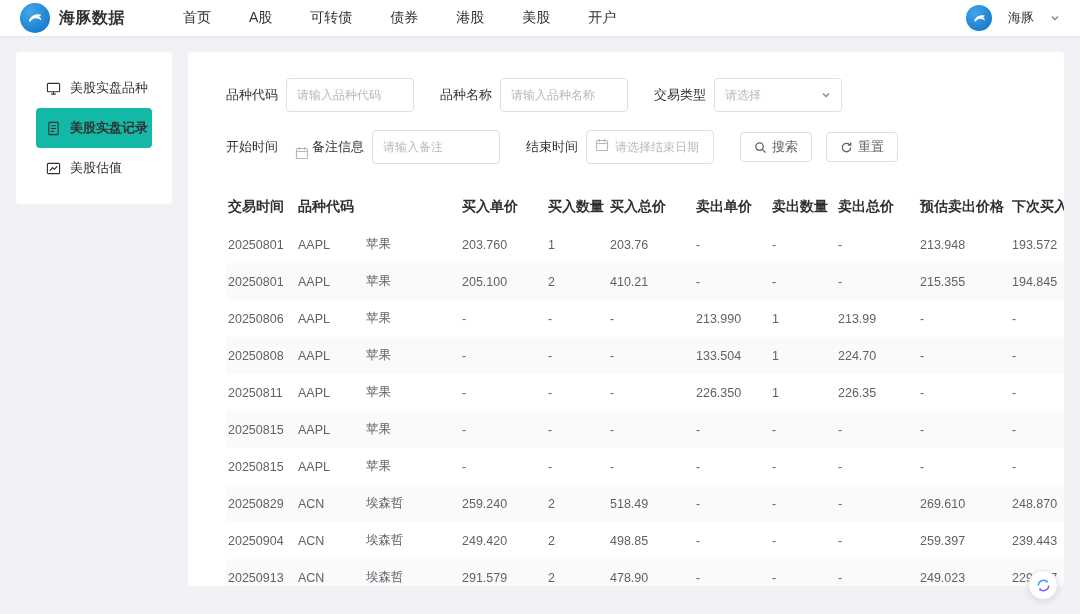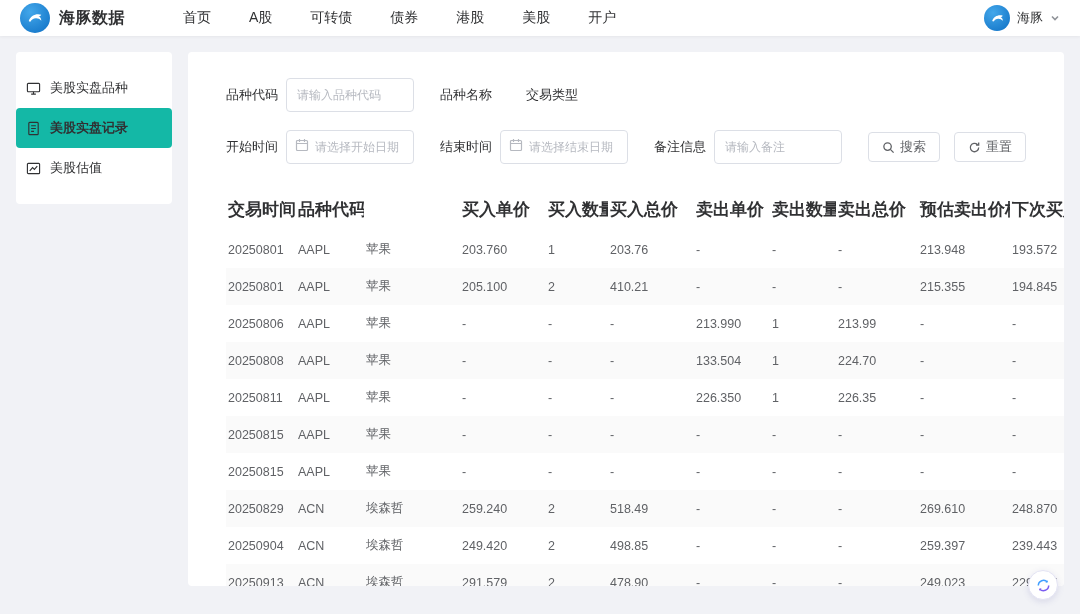--- a/index.html
+++ b/index.html
@@ -16,34 +16,34 @@
   .brand { display:flex; align-items:center; gap:9px; }
   .logo {
     width:30px; height:30px; border-radius:50%;
     background:radial-gradient(circle at 35% 30%, #43a7ea, #0d6fc4);
     display:flex; align-items:center; justify-content:center; flex:0 0 auto;
   }
   .logo svg { width:20px; height:20px; }
   .brand-text { font-size:16px; font-weight:bold; letter-spacing:.5px; }
   .main-nav { display:flex; gap:38px; margin-left:58px; }
   .nav-item { font-size:14px; color:#303133; cursor:pointer; }
-  .user-menu { margin-left:auto; display:flex; align-items:center; gap:7px; cursor:pointer; }
+  .user-menu { margin-left:auto; display:flex; align-items:center; gap:16px; cursor:pointer; }
   .avatar {
     width:26px; height:26px; border-radius:50%;
     background:radial-gradient(circle at 35% 30%, #43a7ea, #0d6fc4);
     display:flex; align-items:center; justify-content:center;
   }
   .avatar svg { width:17px; height:17px; }
   .user-name { font-size:13px; color:#303133; }
   .chev { width:10px; height:10px; stroke:#909399; fill:none; stroke-width:1.6; }
 
   
   .content { display:flex; align-items:flex-start; gap:16px; padding:16px; }
   .sidebar {
-    width:156px; background:#fff; border-radius:4px; padding:16px 0; flex:0 0 auto;
+    width:156px; background:#fff; border-radius:4px; padding:16px 20px; flex:0 0 auto;
   }
   .side-item {
     height:40px; display:flex; align-items:center; gap:9px; padding:0 10px;
     font-size:13px; border-radius:4px; cursor:pointer; color:#303133; white-space:nowrap;
   }
   .side-item.active { background:#14b8a6; font-weight:bold; }
   .s-icon { width:15px; height:15px; display:flex; flex:0 0 auto; }
   .s-icon svg { width:15px; height:15px; stroke:#303133; fill:none; stroke-width:1.2; }
 
   .main {
@@ -70,21 +70,21 @@
     font-size:13px; color:#606266; display:inline-flex; align-items:center; gap:5px;
     cursor:pointer; font-family:inherit;
   }
   .btn svg { width:13px; height:13px; stroke:#606266; fill:none; stroke-width:1.4; }
   .btn + .btn { margin-left:14px; }
 
   
   .table-wrap { margin-top:24px; overflow:hidden; width:838px; }
   table { border-collapse:collapse; table-layout:fixed; width:874px; }
   th, td { text-align:left; white-space:nowrap; overflow:hidden; padding:10px 8px 10px 2px; }
-  th { font-size:17px; font-weight:bold; color:#303133; }
+  th { font-size:14px; font-weight:bold; color:#303133; }
   td { font-size:12.5px; color:#606266; }
   tbody tr:nth-child(even) { background:#fafafa; }
   col.c1{width:70px} col.c2{width:68px} col.c3{width:96px} col.c4{width:86px}
   col.c5{width:62px} col.c6{width:86px} col.c7{width:76px} col.c8{width:66px}
   col.c9{width:82px} col.c10{width:92px} col.c11{width:90px}
 
   
   .float-btn {
     position:fixed; right:22px; bottom:14px; width:30px; height:30px; border-radius:50%;
     background:#fff; border:1px solid #e3e3f3; box-shadow:0 2px 6px rgba(80,80,160,.15);
@@ -160,50 +160,56 @@
 
   <div class="main">
 
     <div class="filter-row">
       <div class="f-group">
         <span class="f-label">品种代码</span>
         <input class="f-input" placeholder="请输入品种代码" style="">
       </div>
       <div class="f-group">
         <span class="f-label">品种名称</span>
+        <input class="f-input" placeholder="请输入品种名称" style="">
       </div>
       <div class="f-group">
         <span class="f-label">交易类型</span>
+        <div class="f-select">
+          <span class="ph">请选择</span>
+          <svg class="chev" viewBox="0 0 10 10">
+              <path d="M2 3.5l3 3 3-3"></path>
+            </svg>
+        </div>
       </div>
     </div>
 
     <div class="filter-row">
       <div class="f-group">
         <span class="f-label">开始时间</span>
         <span class="field-icon">
           <svg viewBox="0 0 14 14">
               <rect x="1.5" y="2.5" width="11" height="10" rx="1"></rect>
               <path d="M1.5 5.5h11M4.5 1v3M9.5 1v3"></path>
             </svg>
         </span>
-        <input class="f-input with-icon" placeholder="请选择开始日期" style="">
+      </div>
+      <div class="f-group">
+        <span class="f-label">备注信息</span>
+        <input class="f-input" placeholder="请输入备注" style="">
       </div>
       <div class="f-group">
         <span class="f-label">结束时间</span>
         <span class="field-icon">
           <svg viewBox="0 0 14 14">
               <rect x="1.5" y="2.5" width="11" height="10" rx="1"></rect>
               <path d="M1.5 5.5h11M4.5 1v3M9.5 1v3"></path>
             </svg>
         </span>
         <input class="f-input with-icon" placeholder="请选择结束日期" style="">
-      </div>
-      <div class="f-group">
-        <span class="f-label">备注信息</span>
-        <input class="f-input" placeholder="请输入备注" style="">
       </div>
       <button class="btn">
         <svg viewBox="0 0 14 14">
             <circle cx="6" cy="6" r="4"></circle>
             <path d="M9 9l3.5 3.5"></path>
           </svg>
         <span>搜索</span>
       </button>
       <button class="btn">
         <svg viewBox="0 0 14 14">

